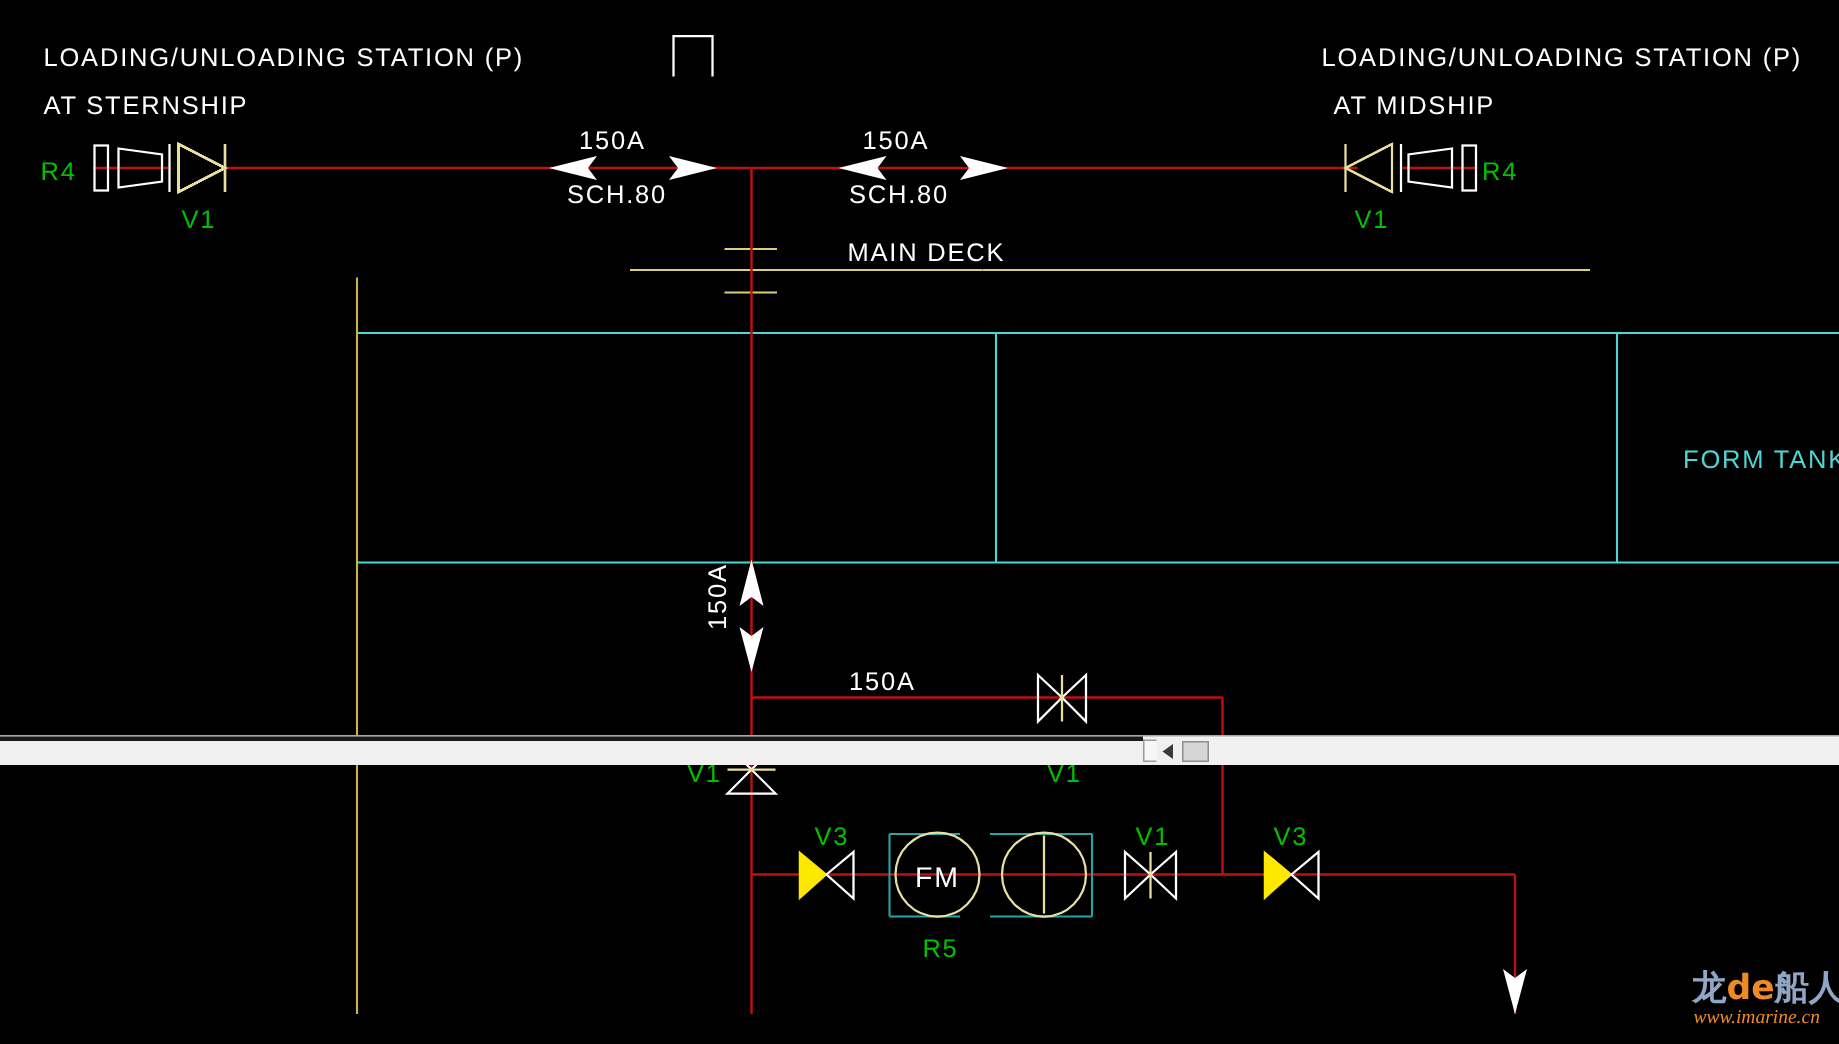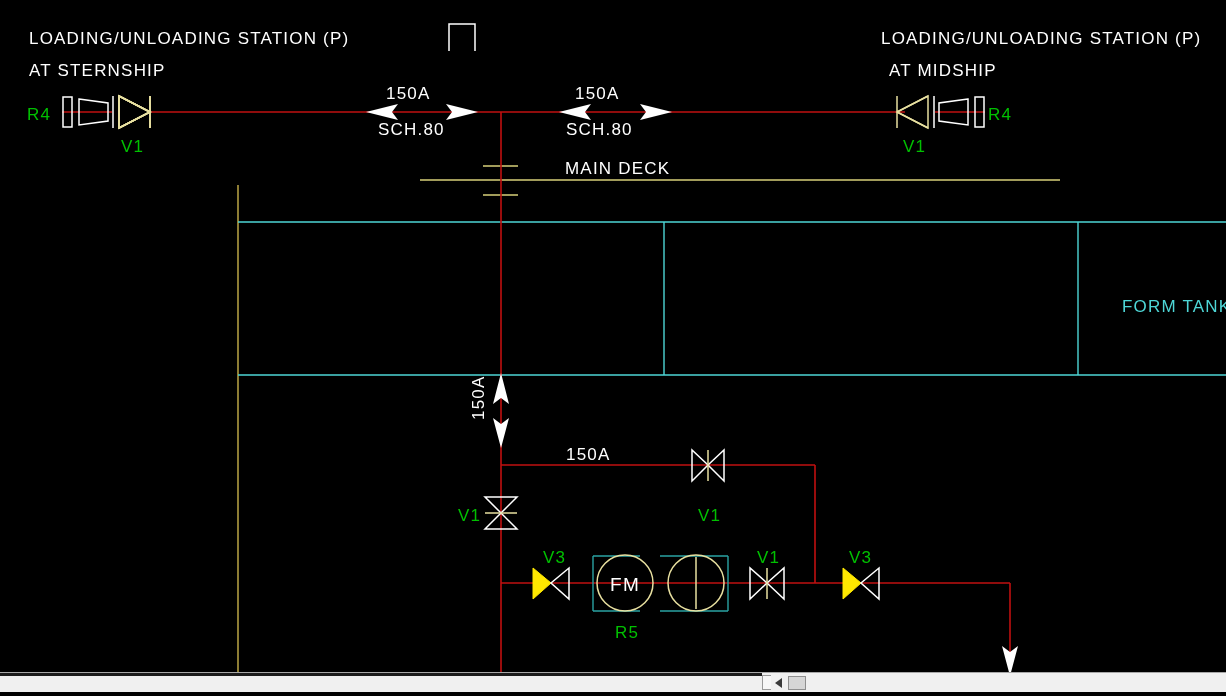--- a/index.html
+++ b/index.html
@@ -1,18 +1,18 @@
 <!DOCTYPE html>
 <html><head>
 <meta charset="utf-8">
 <title>Piping Diagram</title>
 <style>
   html,body{margin:0;padding:0;background:#000;}
   body{width:1226px;height:696px;overflow:hidden;font-family:"Liberation Sans",sans-serif;}
-  #stage{position:relative;width:1226px;height:692px;background:#000;}
+  #stage{position:relative;width:1226px;height:510px;background:#000;}
   svg#dwg{position:absolute;left:0;top:0;width:1226px;height:696px;display:block;}
   .cadtxt{font-family:"Liberation Sans",sans-serif;letter-spacing:1.2px;}
   .t-white{fill:#ffffff;}
   .t-green{fill:#00c000;}
   .t-cyan{fill:#4ed6d6;}
   .ln-red{stroke:#c01010;stroke-width:1.6;fill:none;}
   .ln-yel{stroke:#d8d07a;stroke-width:1.4;fill:none;}
   .ln-yel2{stroke:#c9b24a;stroke-width:1.4;fill:none;}
   .ln-cyan{stroke:#4ed6d6;stroke-width:1.4;fill:none;}
   .ln-white{stroke:#ffffff;stroke-width:1.5;fill:none;}
@@ -164,20 +164,26 @@
     <path class="sym-white" d="M 784 568 L 784 599 L 767 583 Z"></path>
     <line class="sym-yel" x1="767" y1="568" x2="767" y2="599"></line>
     <text class="cadtxt t-green" x="757" y="563" font-size="17">V1</text>
 
     <polygon class="fill-yellow" points="843,568 843,599 861,583"></polygon>
     <path class="sym-white" d="M 879 568 L 879 599 L 861 583 Z"></path>
     <text class="cadtxt t-green" x="849" y="563" font-size="17">V3</text>
 
   </svg>
 
+  <div id="watermark">
+    <div id="wm-line1">
+      <span class="wm-grey">龙</span><span class="wm-orange">de</span><span class="wm-grey">船人</span>
+    </div>
+    <div id="wm-line2">www.imarine.cn</div>
+  </div>
 
   <div id="scrollbar">
     <div id="sb-track-dark"></div>
     <div id="sb-left-cap"></div>
     <div id="sb-arrow"></div>
     <div id="sb-thumb"></div>
   </div>
 
 </div>
 

